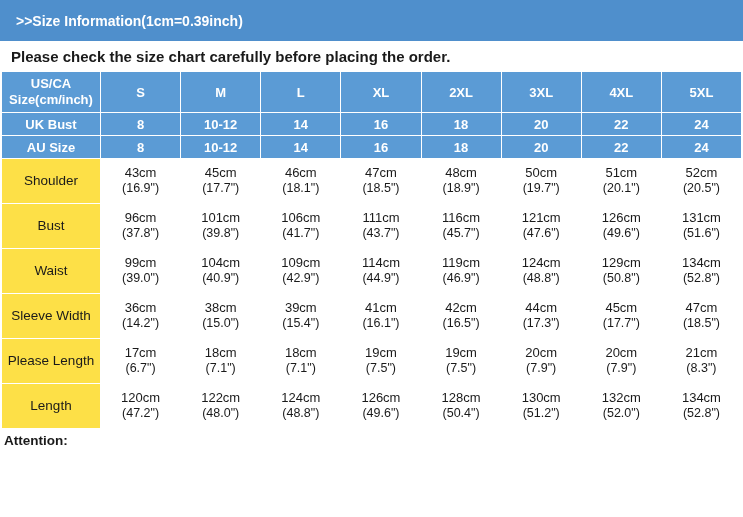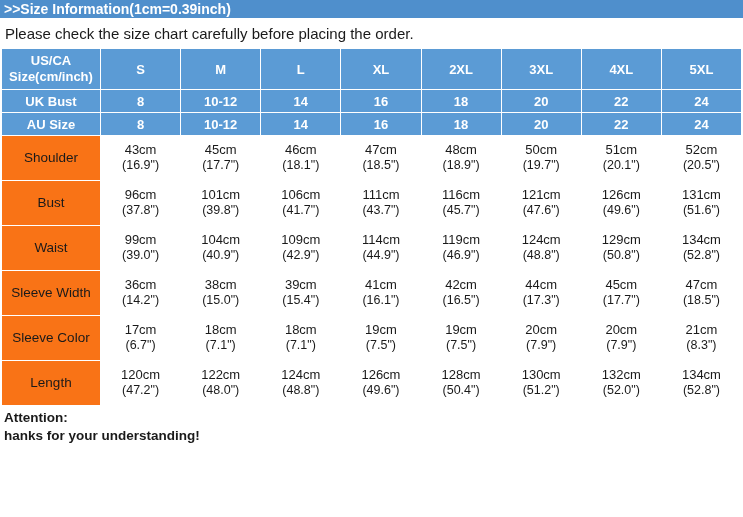--- a/index.html
+++ b/index.html
@@ -15,37 +15,37 @@
     overflow: hidden;
   }
   .page {
     position: relative;
     width: 743px;
     height: 517px;
     box-sizing: border-box;
     background: #ffffff;
   }
   .title-bar {
-    height: 18px;
+    height: 41px;
     background: #4f8fcc;
     color: #ffffff;
     font-size: 14px;
     font-weight: bold;
     display: flex;
     align-items: center;
-    padding-left: 4px;
+    padding-left: 16px;
     box-sizing: border-box;
   }
   .subtitle {
     height: 30px;
     display: flex;
     align-items: center;
-    padding-left: 5px;
+    padding-left: 11px;
     font-size: 15px;
-    font-weight: normal;
+    font-weight: bold;
     color: #1a1a1a;
     box-sizing: border-box;
   }
   table.size-chart {
     border-collapse: collapse;
     width: 741px;
     margin: 0 1px;
     table-layout: fixed;
   }
   table.size-chart td {
@@ -77,21 +77,21 @@
     font-size: 14px;
     height: 22px;
   }
   .data-row td {
     background: #ffffff;
     height: 44px;
     color: #1a1a1a;
     line-height: 1.25;
   }
   .data-row td.col-head {
-    background: #f97316;
+    background: #fde047;
     font-size: 13.5px;
     color: #1a1a1a;
   }
   .cell-two-line span {
     display: block;
   }
   .cell-main {
     font-size: 13px;
   }
   .cell-sub {
@@ -300,21 +300,21 @@
           <span class="cell-main">45cm</span>
           <span class="cell-sub">(17.7")</span>
         </td>
         <td class="cell-two-line">
           <span class="cell-main">47cm</span>
           <span class="cell-sub">(18.5")</span>
         </td>
       </tr>
 
       <tr class="data-row">
-        <td class="col-head">Sleeve Color</td>
+        <td class="col-head">Please Length</td>
         <td class="cell-two-line">
           <span class="cell-main">17cm</span>
           <span class="cell-sub">(6.7")</span>
         </td>
         <td class="cell-two-line">
           <span class="cell-main">18cm</span>
           <span class="cell-sub">(7.1")</span>
         </td>
         <td class="cell-two-line">
           <span class="cell-main">18cm</span>
@@ -375,16 +375,15 @@
         <td class="cell-two-line">
           <span class="cell-main">134cm</span>
           <span class="cell-sub">(52.8")</span>
         </td>
       </tr>
     </tbody>
   </table>
 
   <div class="attention">
     <div>Attention:</div>
-    <div>hanks for your understanding!</div>
   </div>
 
 </div>
 
 </body></html>

